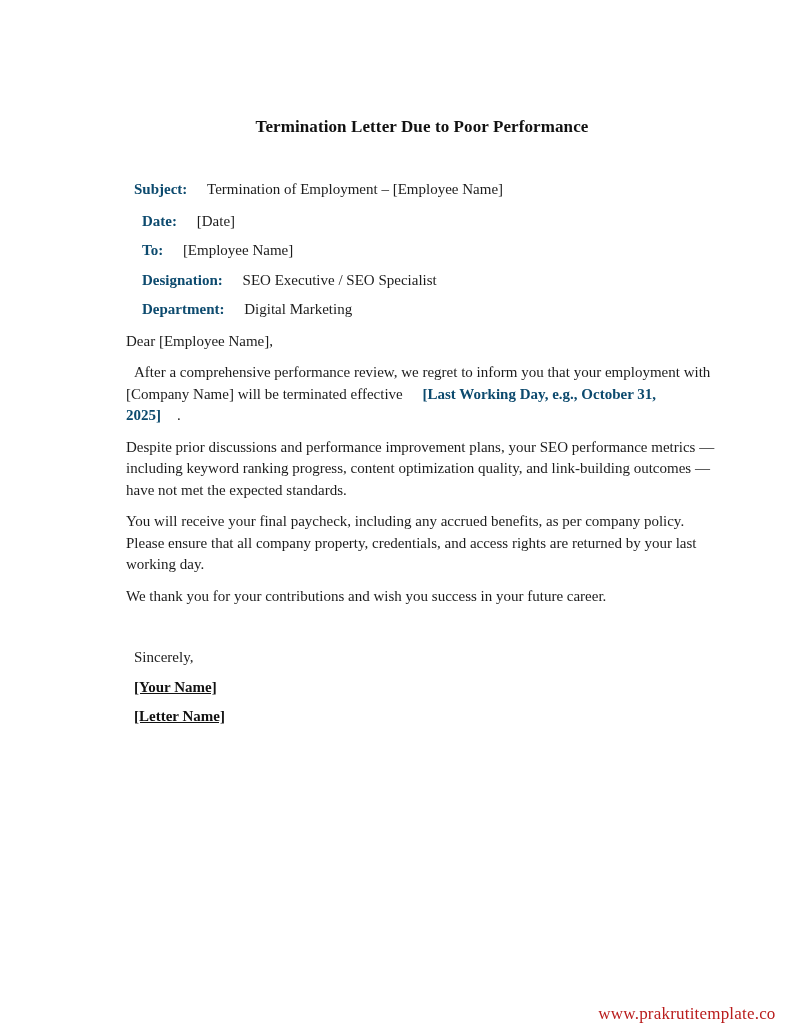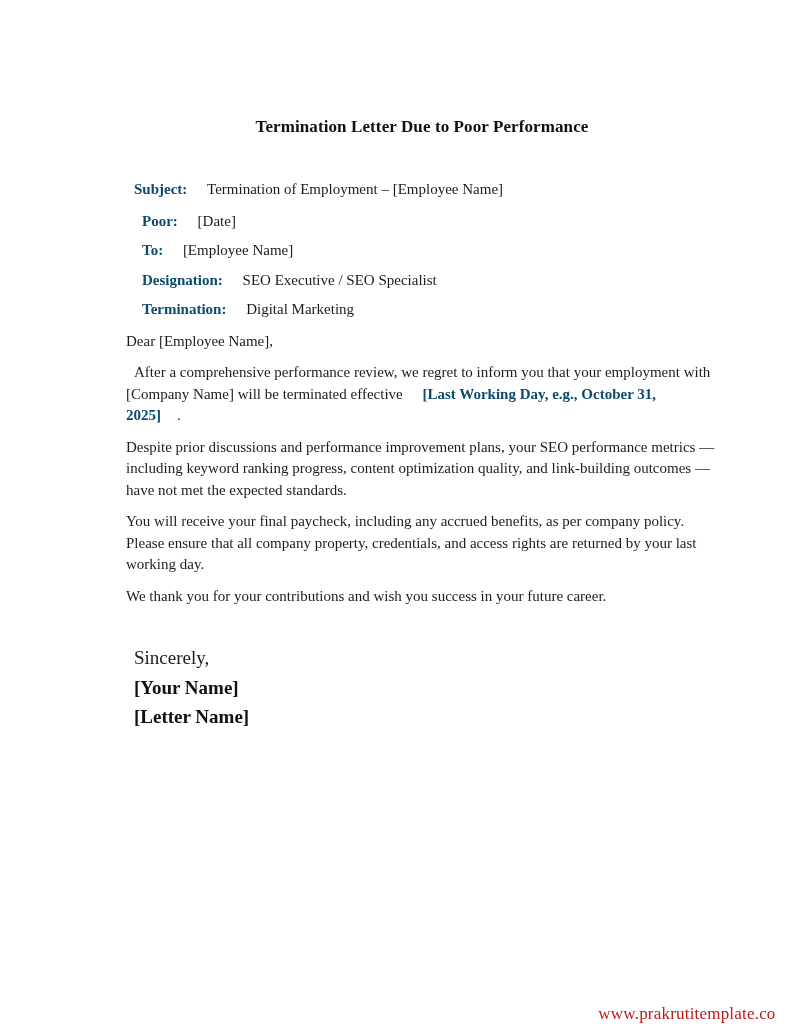--- a/index.html
+++ b/index.html
@@ -33,22 +33,22 @@
   }
   .para {
     font-size: 15px;
     line-height: 21.5px;
     margin-bottom: 10px;
     color: #1c1c1c;
   }
   .para b { color: #0c4a6e; }
   .meta-line { display: block; }
   .signature { margin-top: 40px; }
-  .sig-line { display: block; font-size: 19px; line-height: 21.5px; }
-  .sig-bold { font-weight: bold; color: #111111; }
+  .sig-line { display: block; font-size: 15px; line-height: 21.5px; }
+  .sig-bold { font-weight: bold; color: #111111; text-decoration: underline; }
   .footer {
     position: absolute;
     right: 10px;
     bottom: 8px;
     font-size: 17px;
     color: #b91c1c;
     letter-spacing: 0.2px;
   }
 </style>
 </head>
@@ -56,27 +56,27 @@
 
 <div class="page">
   <div class="content">
 
     <h1 class="title">Termination Letter Due to Poor Performance</h1>
 
     <p class="para"><b>Subject:</b>
       <span>Termination of Employment – [Employee Name]</span></p>
 
     <p class="para">
-      <span class="meta-line"><b>Poor:</b>
+      <span class="meta-line"><b>Date:</b>
         <span>[Date]</span></span>
       <span class="meta-line"><b>To:</b>
         <span>[Employee Name]</span></span>
       <span class="meta-line"><b>Designation:</b>
         <span>SEO Executive / SEO Specialist</span></span>
-      <span class="meta-line"><b>Termination:</b>
+      <span class="meta-line"><b>Department:</b>
         <span>Digital Marketing</span></span>
     </p>
 
     <p class="para">Dear [Employee Name],</p>
 
     <p class="para"><span>After a comprehensive performance review, we regret to inform you that your employment with [Company Name] will be terminated effective</span>
       <b>[Last Working Day, e.g., October 31, 2025]</b><span>.</span></p>
 
     <p class="para">Despite prior discussions and performance improvement plans, your SEO performance metrics — including keyword ranking progress, content optimization quality, and link-building outcomes — have not met the expected standards.</p>
 

